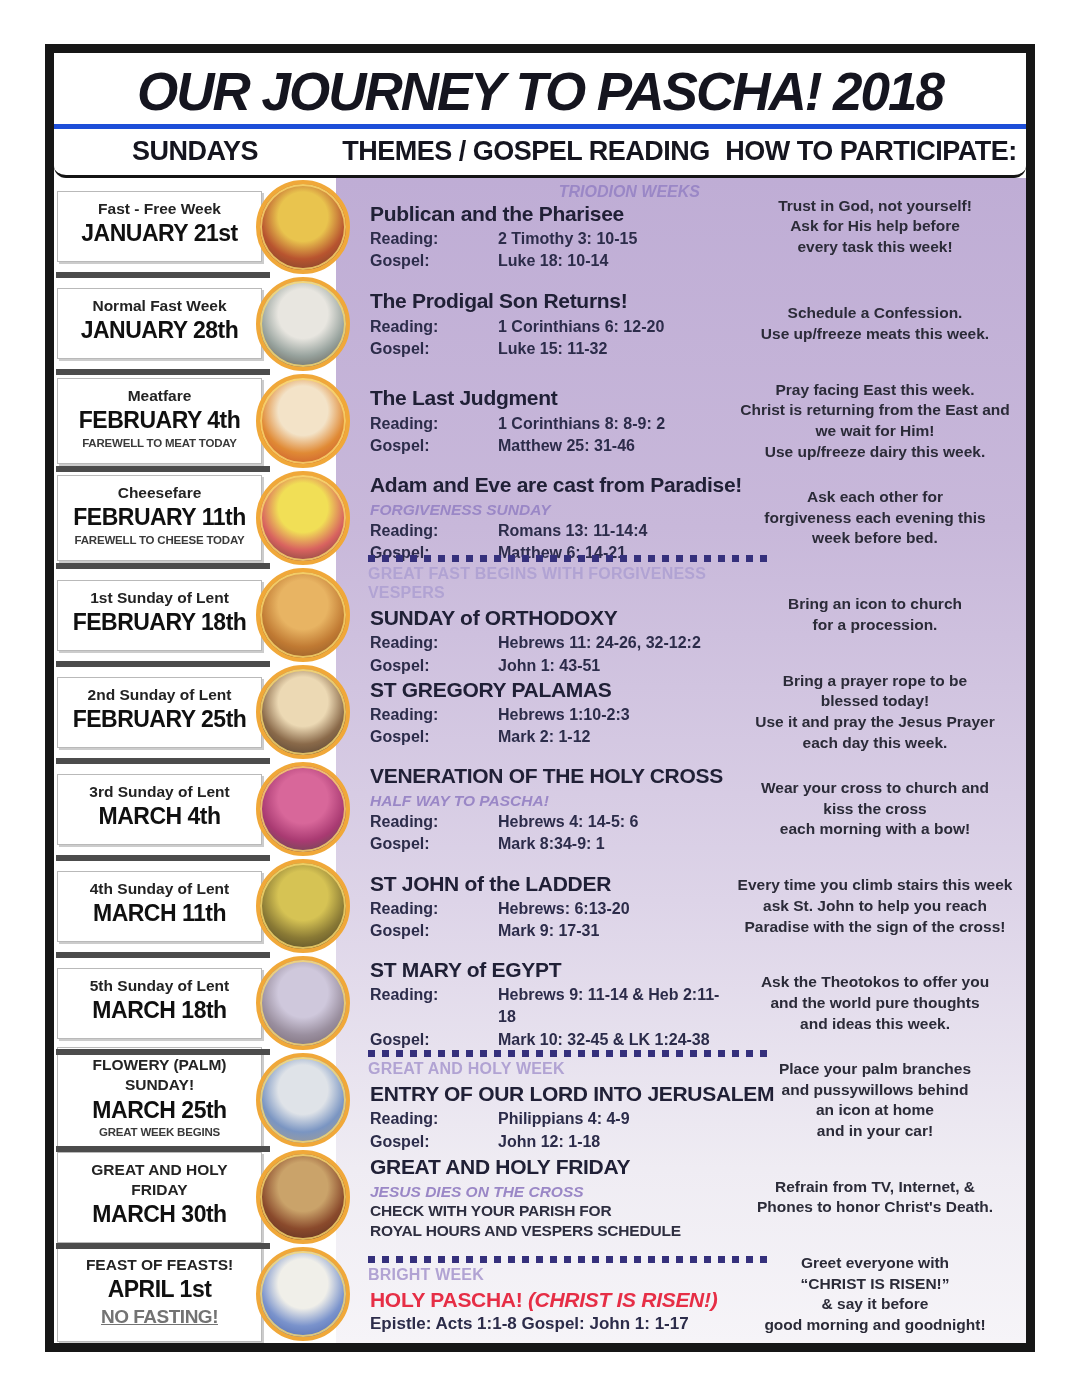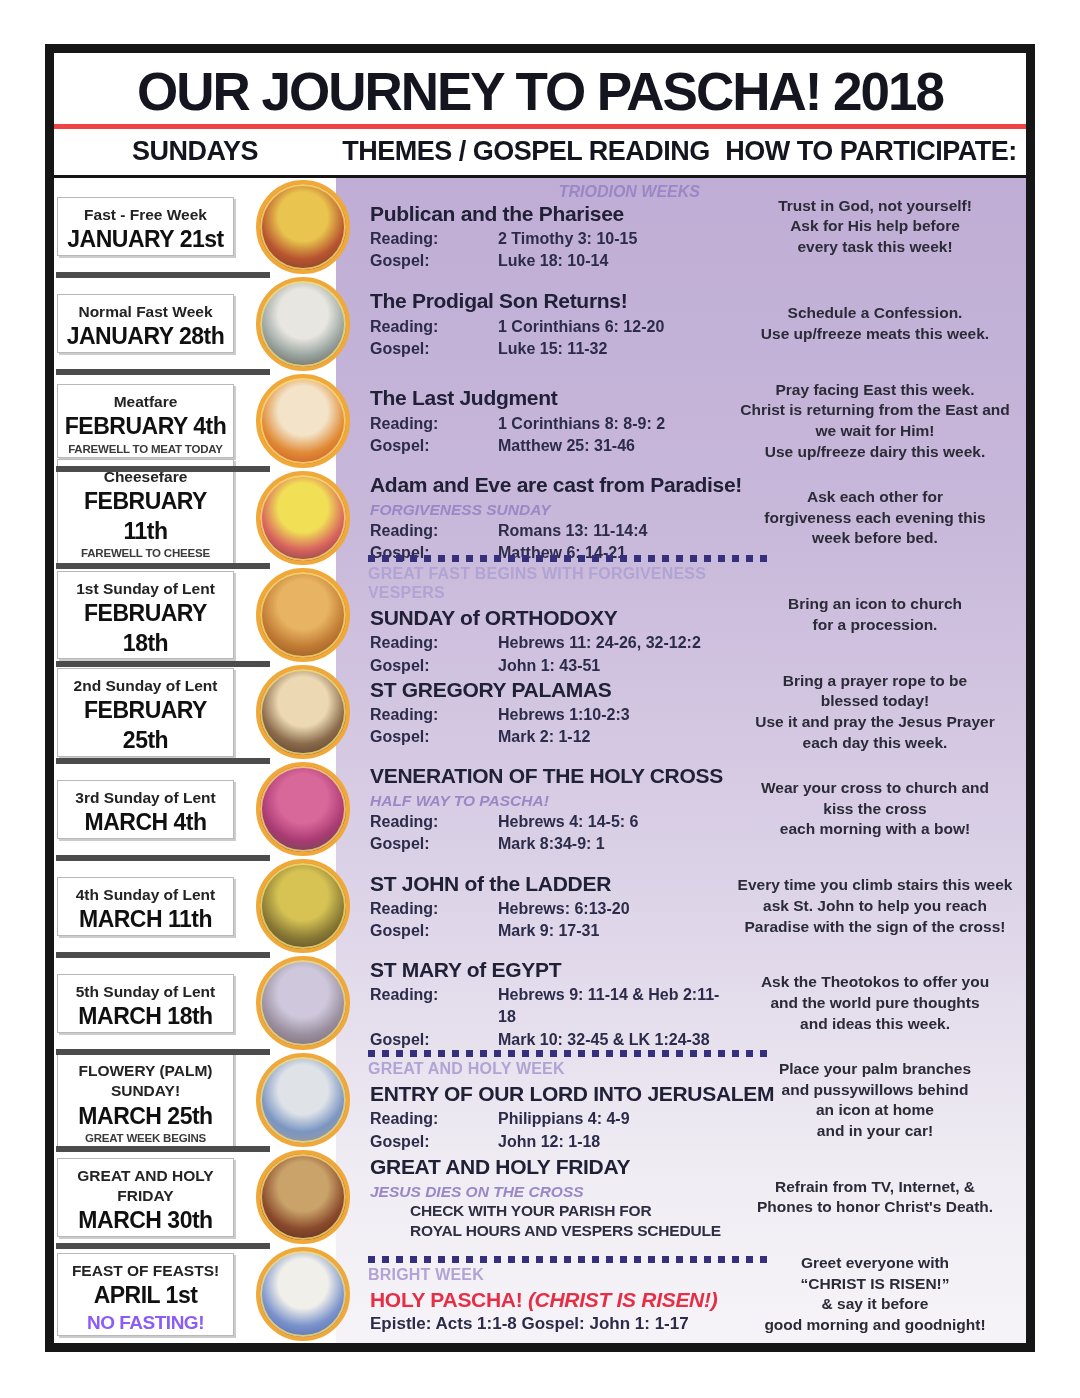--- a/index.html
+++ b/index.html
@@ -1,64 +1,64 @@
 <!DOCTYPE html>
 <html><head>
 <meta charset="utf-8">
 <style>
   html,body{margin:0;padding:0;background:#ffffff;}
   .page{width:1080px;height:1398px;box-sizing:border-box;padding:44px 45px 46px;background:#ffffff;
         font-family:"Liberation Sans","DejaVu Sans",sans-serif;}
   .frame{border:9px solid #161616;height:100%;box-sizing:border-box;display:flex;flex-direction:column;background:#ffffff;overflow:hidden;}
 
   
-  .title-section{padding:10px 16px 4px;border-bottom:5px solid #ef4444;background:#fff;}
+  .title-section{padding:10px 16px 4px;border-bottom:5px solid #1d4ed8;background:#fff;font-style:italic;}
   .main-title{margin:0;text-align:center;font-size:53px;font-weight:bold;letter-spacing:-2px;color:#15151f;line-height:1.08;}
   .credit-line{text-align:right;color:#8f8f8f;font-size:14.5px;margin-top:1px;line-height:1.2;}
 
   
   .col-headers{display:flex;align-items:center;border-bottom:3px solid #141414;padding:7px 0 8px;background:#fff;
-               font-size:27px;font-weight:bold;color:#15151f;letter-spacing:-0.5px;}
+               font-size:27px;font-weight:bold;color:#15151f;letter-spacing:-0.5px;border-radius:12px;}
   .ch-sundays{width:282px;text-align:center;flex-shrink:0;}
   .ch-themes{flex:1;text-align:center;}
   .ch-participate{width:310px;text-align:center;flex-shrink:0;}
 
   
   .content{flex:1;display:flex;flex-direction:column;
            background:linear-gradient(180deg,#bfadd5 0%,#c8b8da 30%,#ddd4e8 62%,#efecf3 85%,#f6f4f8 100%);}
   .row{flex:1 1 0;display:flex;position:relative;min-height:0;}
 
   
   .row-left{width:282px;background:#ffffff;position:relative;flex-shrink:0;display:flex;align-items:center;}
   .row.has-bar .row-left::before{content:"";position:absolute;top:-3px;left:2px;width:214px;height:6px;background:#4c4c4c;z-index:3;}
-  .date-box{margin-left:3px;width:177px;box-sizing:border-box;background:#fff;border:1px solid #b9b9b9;
-            box-shadow:2px 2px 0 rgba(110,110,110,0.35);text-align:center;padding:7px 4px 0;}
+  .date-box{margin-left:3px;width:205px;box-sizing:border-box;background:#fff;border:1px solid #b9b9b9;
+            box-shadow:2px 2px 0 rgba(110,110,110,0.35);text-align:center;padding:7px 4px 12px;}
   .week-label{font-size:15.5px;font-weight:bold;color:#232323;line-height:1.3;}
   .date-label{font-size:23px;font-weight:bold;color:#101010;letter-spacing:-0.5px;line-height:1.3;}
   .date-note{font-size:11.5px;font-weight:bold;color:#3a3a3a;letter-spacing:-0.2px;line-height:1.3;}
-  .row.note-large .date-note{font-size:19px;color:#8b5cf6;letter-spacing:-0.5px;}
+  .row.note-large .date-note{font-size:19px;color:#737373;letter-spacing:-0.5px;text-decoration:underline;}
 
   .icon-circle{position:absolute;right:-14px;top:50%;transform:translateY(-50%);width:86px;height:86px;border-radius:50%;
                border:4px solid #f0a839;box-shadow:inset 0 0 0 2px rgba(250,218,110,0.8);z-index:2;}
 
   
   .row-main{flex:1;padding:5px 2px 4px 34px;display:flex;flex-direction:column;justify-content:center;color:#2c2c44;min-width:0;}
   .sep-block{margin:1px 0 3px -2px;}
   .dotted-line{width:400px;height:7px;background:repeating-linear-gradient(90deg,#35307c 0 7px,transparent 7px 14px);margin-bottom:3px;}
   .sep-caption{font-weight:bold;font-size:16px;color:#b1a3d3;letter-spacing:0.2px;line-height:1.15;}
   .pre-center{width:330px;text-align:right;font-style:italic;font-weight:bold;font-size:16px;color:#9a87c6;line-height:1.2;}
   .title-line{font-size:21px;font-weight:bold;color:#202036;letter-spacing:-0.3px;line-height:1.25;white-space:nowrap;}
   .title-line.red .theme-title,.title-line.red .theme-title-em{color:#e62e46;}
   .theme-title-em{font-style:italic;}
   .theme-subtitle{font-style:italic;font-weight:bold;font-size:15.5px;color:#9a87c6;line-height:1.25;margin-top:1px;}
   .readings{margin-top:1px;}
   .reading-line{font-size:16px;font-weight:bold;color:#2c2c4a;line-height:1.4;display:flex;}
   .reading-label{width:128px;flex-shrink:0;}
   .plain-lines{line-height:1.3;}
-  .plain-lines.caps{font-size:15.5px;font-weight:bold;color:#2e2e40;letter-spacing:-0.2px;margin-left:40px;}
+  .plain-lines.caps{font-size:15.5px;font-weight:bold;color:#2e2e40;letter-spacing:-0.2px;}
   .plain-lines.bold{font-size:17px;font-weight:bold;color:#2c2c4a;}
 
   
   .row-right{width:302px;flex-shrink:0;display:flex;align-items:center;justify-content:center;text-align:center;
              padding:4px 12px;box-sizing:border-box;font-size:15.5px;font-weight:bold;color:#2b2b38;line-height:1.33;white-space:pre-line;}
 </style>
 </head>
 <body>
 
 <div class="page">

